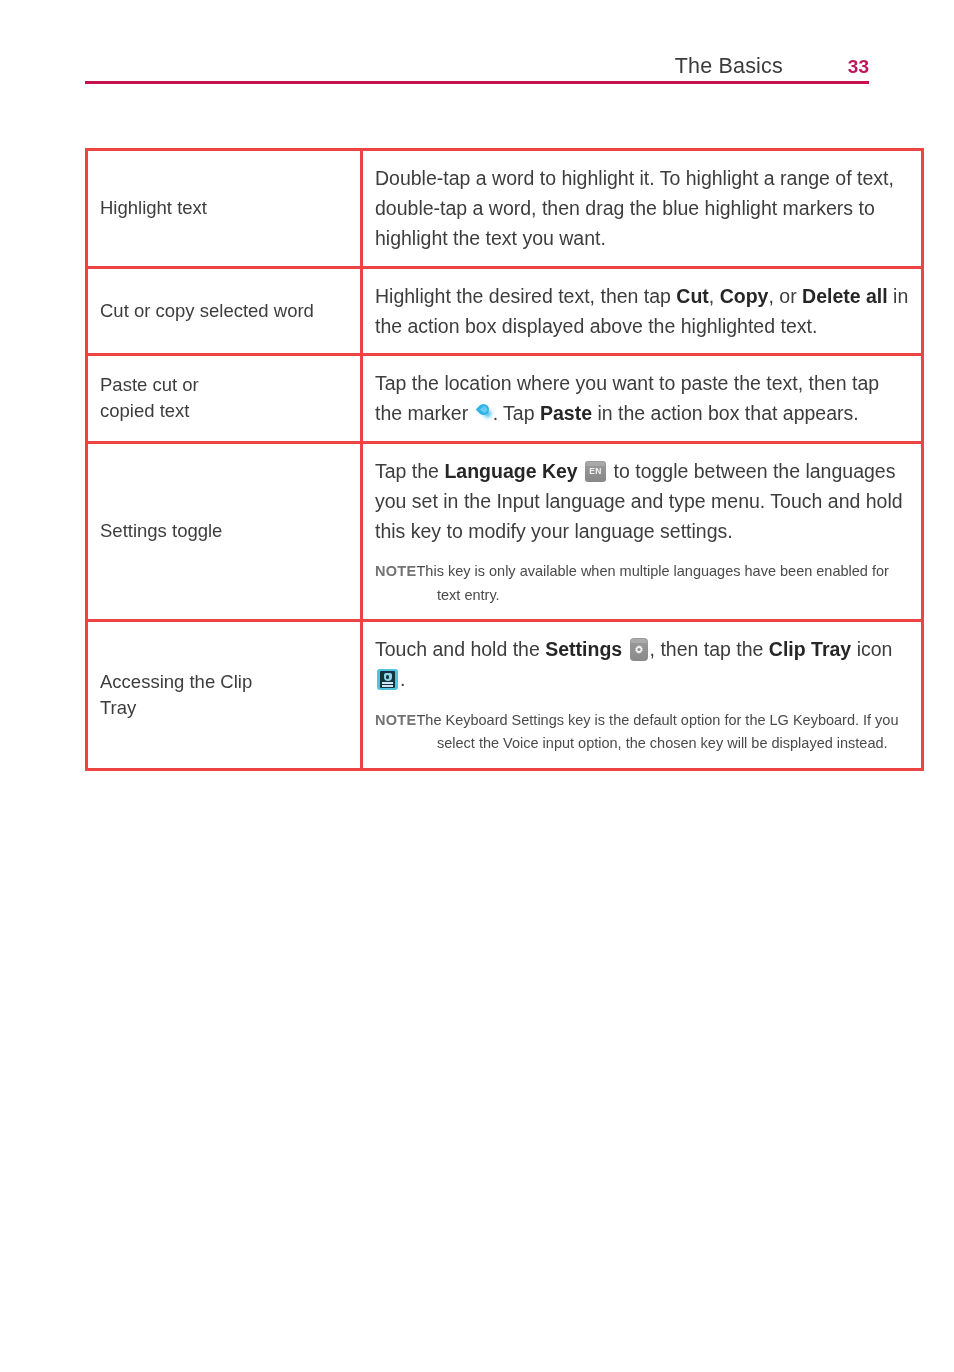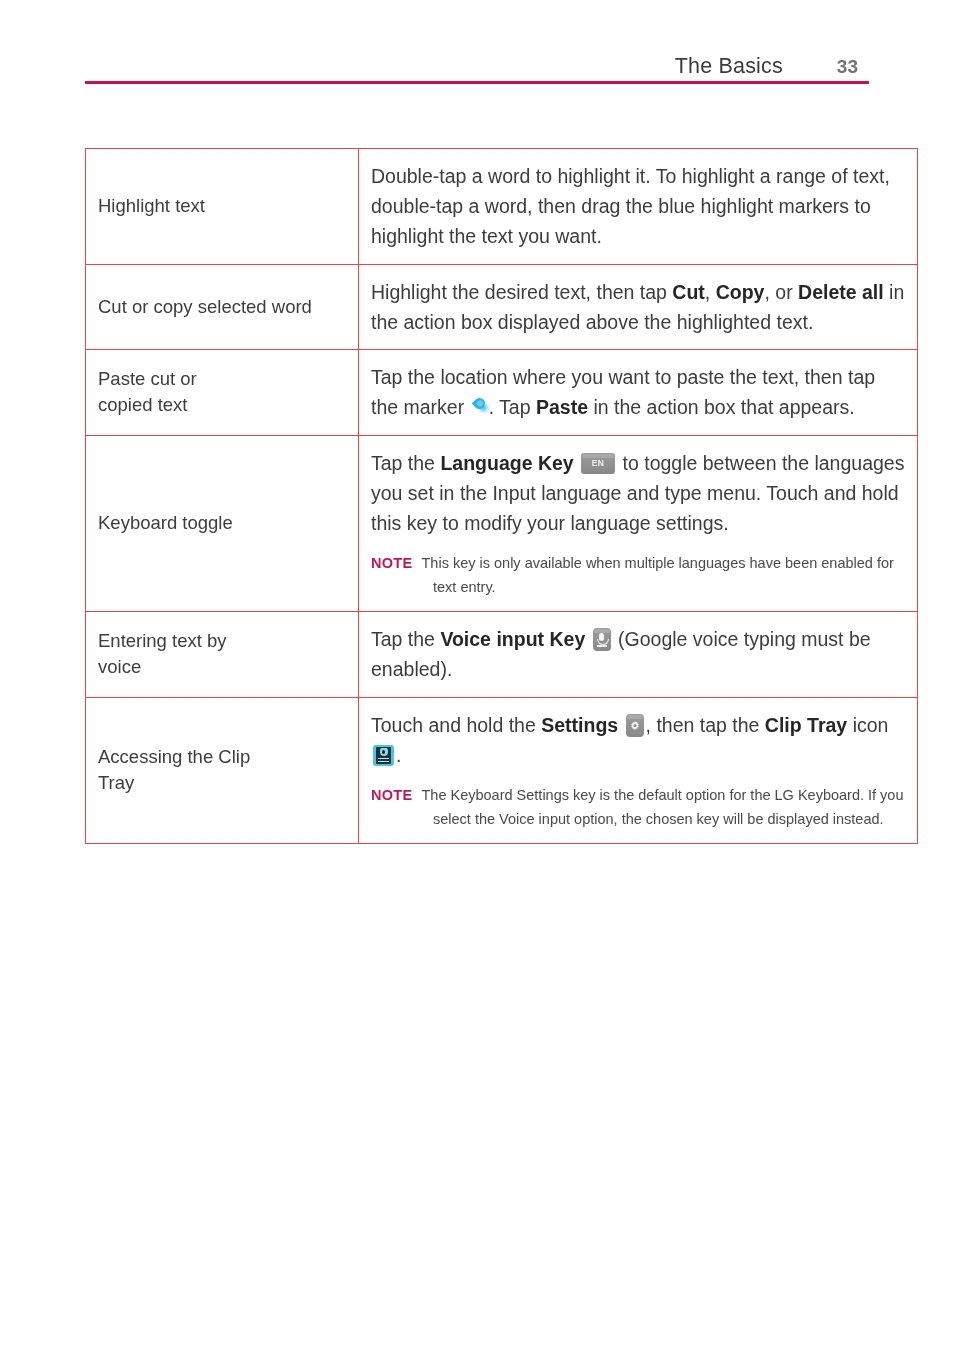--- a/index.html
+++ b/index.html
@@ -36,39 +36,39 @@
     position: absolute;
     right: 86px;
     bottom: 5px;
     font-size: 21.5px;
     letter-spacing: 0.2px;
     color: #3b3b3b;
     white-space: nowrap;
   }
   #header-pageno {
     position: absolute;
-    right: 11px;
+    right: 0px;
     bottom: 6px;
     font-size: 19px;
     font-weight: bold;
-    color: #737373;
+    color: #be185d;
     white-space: nowrap;
   }
 
   
   #spec-table {
     position: absolute;
     left: 85px;
     top: 148px;
     width: 784px;
     border-collapse: collapse;
     table-layout: fixed;
   }
   #spec-table td {
-    border: 1px solid #ef4444;
+    border: 3px solid #ef4444;
     vertical-align: middle;
     padding: 12px;
   }
   td.label-cell {
     width: 248px;
     padding: 10px 14px 10px 14px;
     font-size: 18.5px;
     line-height: 1.42;
     color: #3d3d3d;
   }
@@ -89,23 +89,22 @@
     display: block;
     margin-top: 14px;
     font-size: 14.5px;
     line-height: 1.62;
     color: #4a4a4a;
     padding-left: 62px;
     text-indent: -62px;
   }
   .note-label {
     font-weight: bold;
-    color: #be185d;
+    color: #737373;
     letter-spacing: 0.3px;
-    margin-right: 9px;
   }
 
   
   .icon {
     display: inline-block;
     vertical-align: -4px;
     position: relative;
     margin: 0 2px;
   }
 
@@ -131,21 +130,21 @@
     left: 2.5px;
     top: 3px;
     width: 6px;
     height: 6px;
     background: rgba(255,255,255,0.30);
     border-radius: 0 50% 50% 50%;
   }
 
   
   .key {
-    width: 34px;
+    width: 21px;
     height: 21px;
     border-radius: 3px;
     background: linear-gradient(#9b9b9b, #888888);
     vertical-align: -4px;
   }
   .key::before {
     content: "";
     position: absolute;
     left: 1px; right: 1px; top: 1px;
     height: 4px;
@@ -329,30 +328,24 @@
           <span class="desc-body">Highlight the desired text, then tap <b>Cut</b>, <b>Copy</b>, or <b>Delete all</b> in the action box displayed above the highlighted text.</span>
         </td>
       </tr>
       <tr>
         <td class="label-cell">Paste cut or<br>copied text</td>
         <td class="desc-cell">
           <span class="desc-body">Tap the location where you want to paste the text, then tap the marker <span class="icon icon-marker"><span class="drop"></span></span>. Tap <b>Paste</b> in the action box that appears.</span>
         </td>
       </tr>
       <tr>
-        <td class="label-cell">Keyboard toggle</td>
+        <td class="label-cell">Settings toggle</td>
         <td class="desc-cell">
           <span class="desc-body">Tap the <b>Language Key</b> <span class="icon key key-lang"><span class="en">EN</span></span> to toggle between the languages you set in the Input language and type menu. Touch and hold this key to modify your language settings.</span>
           <span class="note-block"><span class="note-label">NOTE</span>This key is only available when multiple languages have been enabled for text entry.</span>
-        </td>
-      </tr>
-      <tr>
-        <td class="label-cell">Entering text by<br>voice</td>
-        <td class="desc-cell">
-          <span class="desc-body">Tap the <b>Voice input Key</b> <span class="icon key-voice"><span class="mic"></span><span class="stand"></span><span class="base"></span></span> (Google voice typing must be enabled).</span>
         </td>
       </tr>
       <tr>
         <td class="label-cell">Accessing the Clip<br>Tray</td>
         <td class="desc-cell">
           <span class="desc-body">Touch and hold the <b>Settings</b> <span class="icon key-settings"><svg class="gear" viewBox="0 0 24 24">
                 <path fill="#f3f3f3" d="M12 2.2l1.6 2.5 2.9-.6.4 2.9 2.7 1.2-1.4 2.6 1.4 2.6-2.7 1.2-.4 2.9-2.9-.6L12 19.8l-1.6-2.5-2.9.6-.4-2.9-2.7-1.2L5.8 11 4.4 8.4l2.7-1.2.4-2.9 2.9.6z"></path>
                 <circle cx="12" cy="11" r="3.1" fill="#8e8e8e"></circle>
               </svg></span>, then tap the <b>Clip Tray</b> icon <span class="icon icon-cliptray"><span class="inner"></span><span class="clip"></span><span class="line1"></span><span class="line2"></span></span>.</span>
           <span class="note-block"><span class="note-label">NOTE</span>The Keyboard Settings key is the default option for the LG Keyboard. If you select the Voice input option, the chosen key will be displayed instead.</span>

